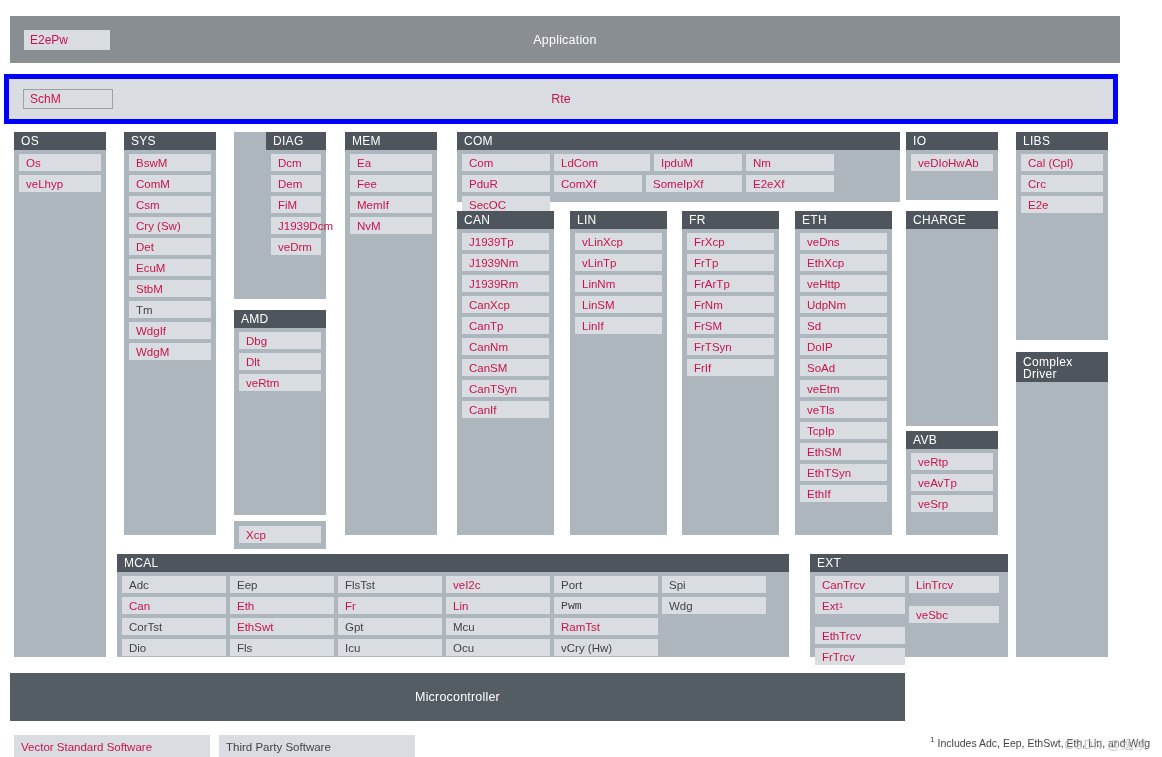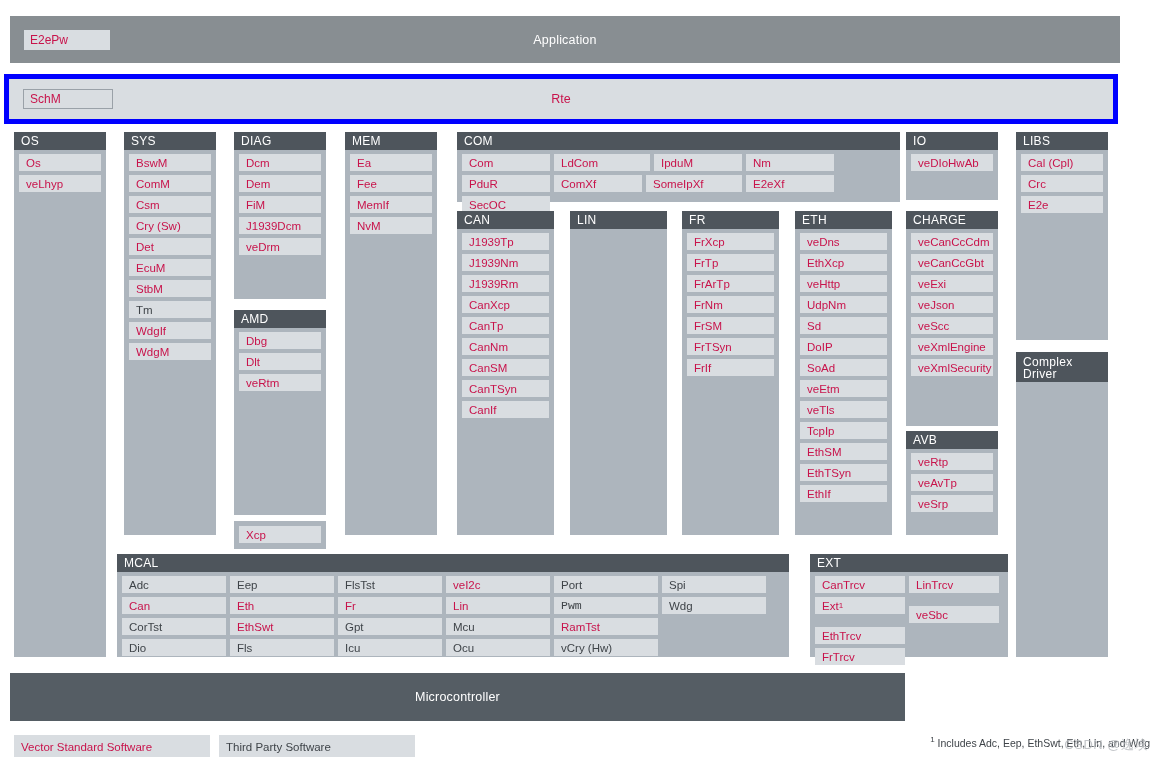--- a/index.html
+++ b/index.html
@@ -127,21 +127,21 @@
       <div class="cell vec">Cry (Sw)</div>
       <div class="cell vec">Det</div>
       <div class="cell vec">EcuM</div>
       <div class="cell vec">StbM</div>
       <div class="cell tp">Tm</div>
       <div class="cell vec">WdgIf</div>
       <div class="cell vec">WdgM</div>
     </div>
 </div>
 
-<div class="grp" id="g-diag" style="left:234px; top:132px; width:92px;  height:167px;">
+<div class="grp" id="g-diag" style="left:234px; top:132px; width:92px;  height:167px;padding-left:32px;">
   <div class="grp-hd">DIAG</div>
   <div class="grp-body">
       <div class="cell vec">Dcm</div>
       <div class="cell vec">Dem</div>
       <div class="cell vec">FiM</div>
       <div class="cell vec">J1939Dcm</div>
       <div class="cell vec">veDrm</div>
     </div>
 </div>
 
@@ -195,20 +195,27 @@
       <div class="cell vec">CanTp</div>
       <div class="cell vec">CanNm</div>
       <div class="cell vec">CanSM</div>
       <div class="cell vec">CanTSyn</div>
       <div class="cell vec">CanIf</div>
     </div>
 </div>
 
 <div class="grp" id="g-lin" style="left:570px; top:211px; width:97px;  height:324px;">
   <div class="grp-hd">LIN</div>
+  <div class="grp-body">
+      <div class="cell vec">vLinXcp</div>
+      <div class="cell vec">vLinTp</div>
+      <div class="cell vec">LinNm</div>
+      <div class="cell vec">LinSM</div>
+      <div class="cell vec">LinIf</div>
+    </div>
 </div>
 
 <div class="grp" id="g-fr" style="left:682px; top:211px; width:97px;  height:324px;">
   <div class="grp-hd">FR</div>
   <div class="grp-body">
       <div class="cell vec">FrXcp</div>
       <div class="cell vec">FrTp</div>
       <div class="cell vec">FrArTp</div>
       <div class="cell vec">FrNm</div>
       <div class="cell vec">FrSM</div>
@@ -238,29 +245,20 @@
 
 <div class="grp" id="g-io" style="left:906px; top:132px; width:92px;  height:68px;">
   <div class="grp-hd">IO</div>
   <div class="grp-body">
       <div class="cell vec">veDIoHwAb</div>
     </div>
 </div>
 
 <div class="grp" id="g-charge" style="left:906px; top:211px; width:92px;  height:215px;">
   <div class="grp-hd">CHARGE</div>
-  <div class="grp-body">
-      <div class="cell vec">veCanCcCdm</div>
-      <div class="cell vec">veCanCcGbt</div>
-      <div class="cell vec">veExi</div>
-      <div class="cell vec">veJson</div>
-      <div class="cell vec">veScc</div>
-      <div class="cell vec">veXmlEngine</div>
-      <div class="cell vec">veXmlSecurity</div>
-    </div>
 </div>
 
 <div class="grp" id="g-avb" style="left:906px; top:431px; width:92px;  height:104px;">
   <div class="grp-hd">AVB</div>
   <div class="grp-body">
       <div class="cell vec">veRtp</div>
       <div class="cell vec">veAvTp</div>
       <div class="cell vec">veSrp</div>
     </div>
 </div>

